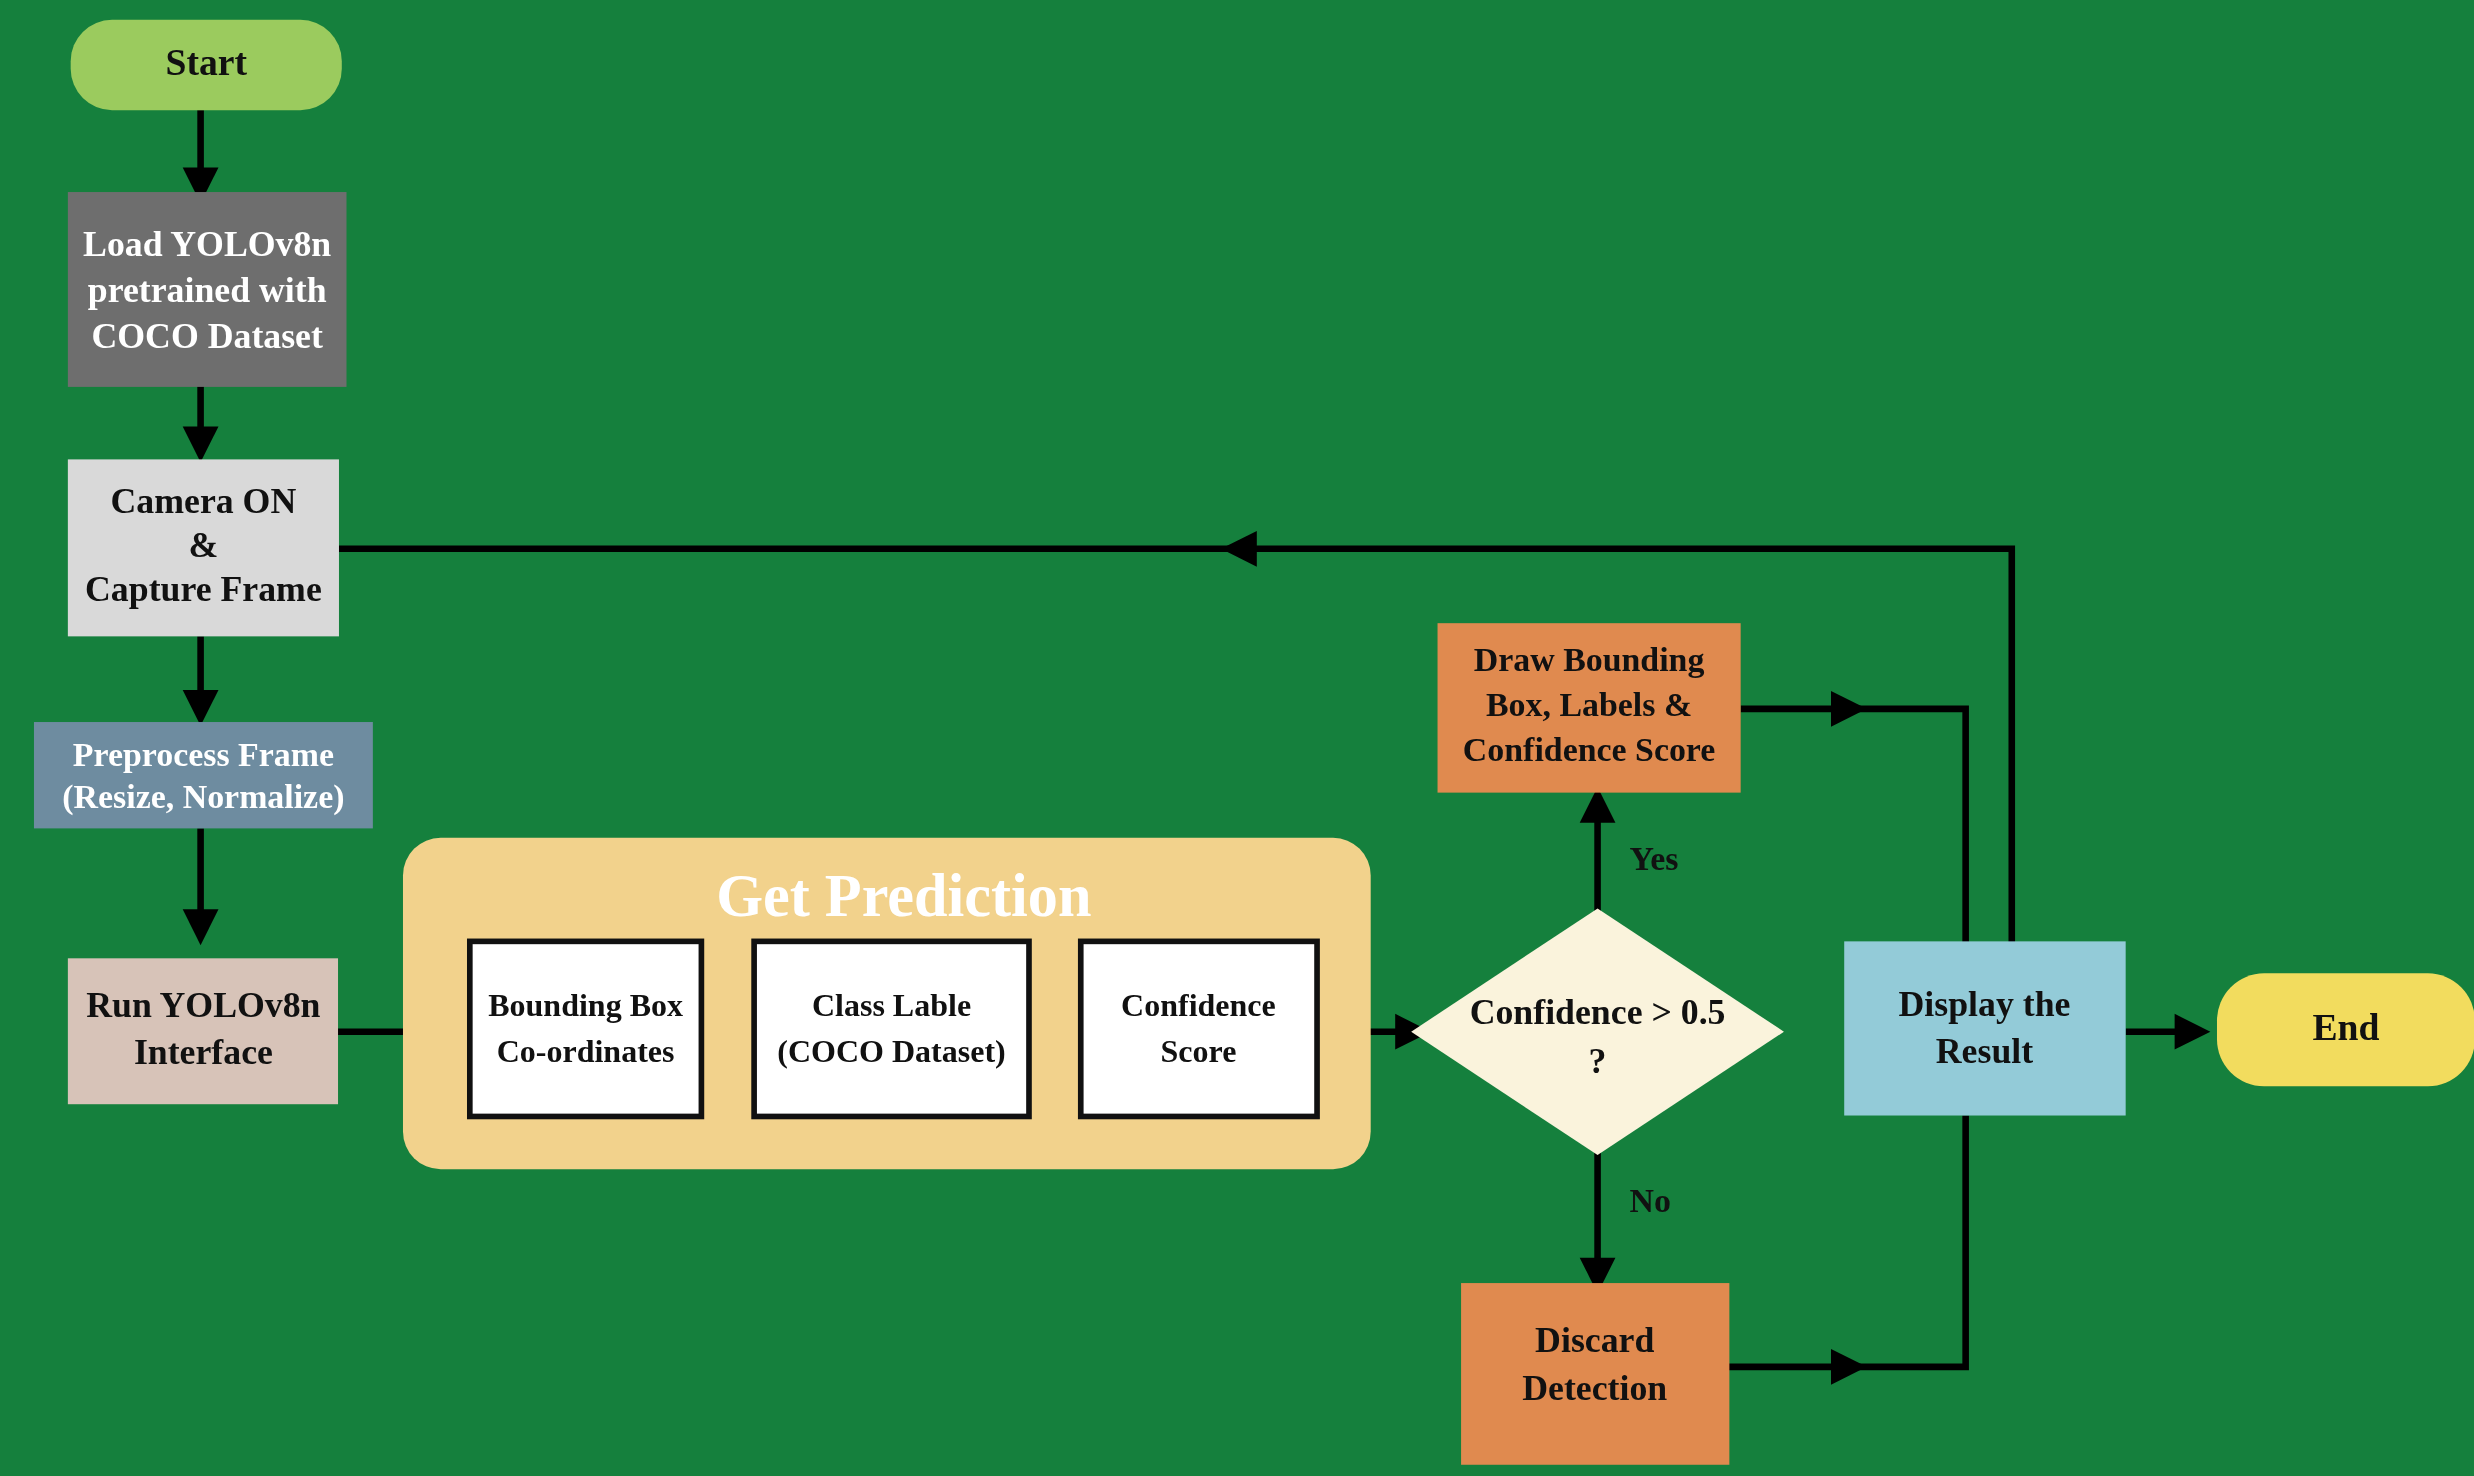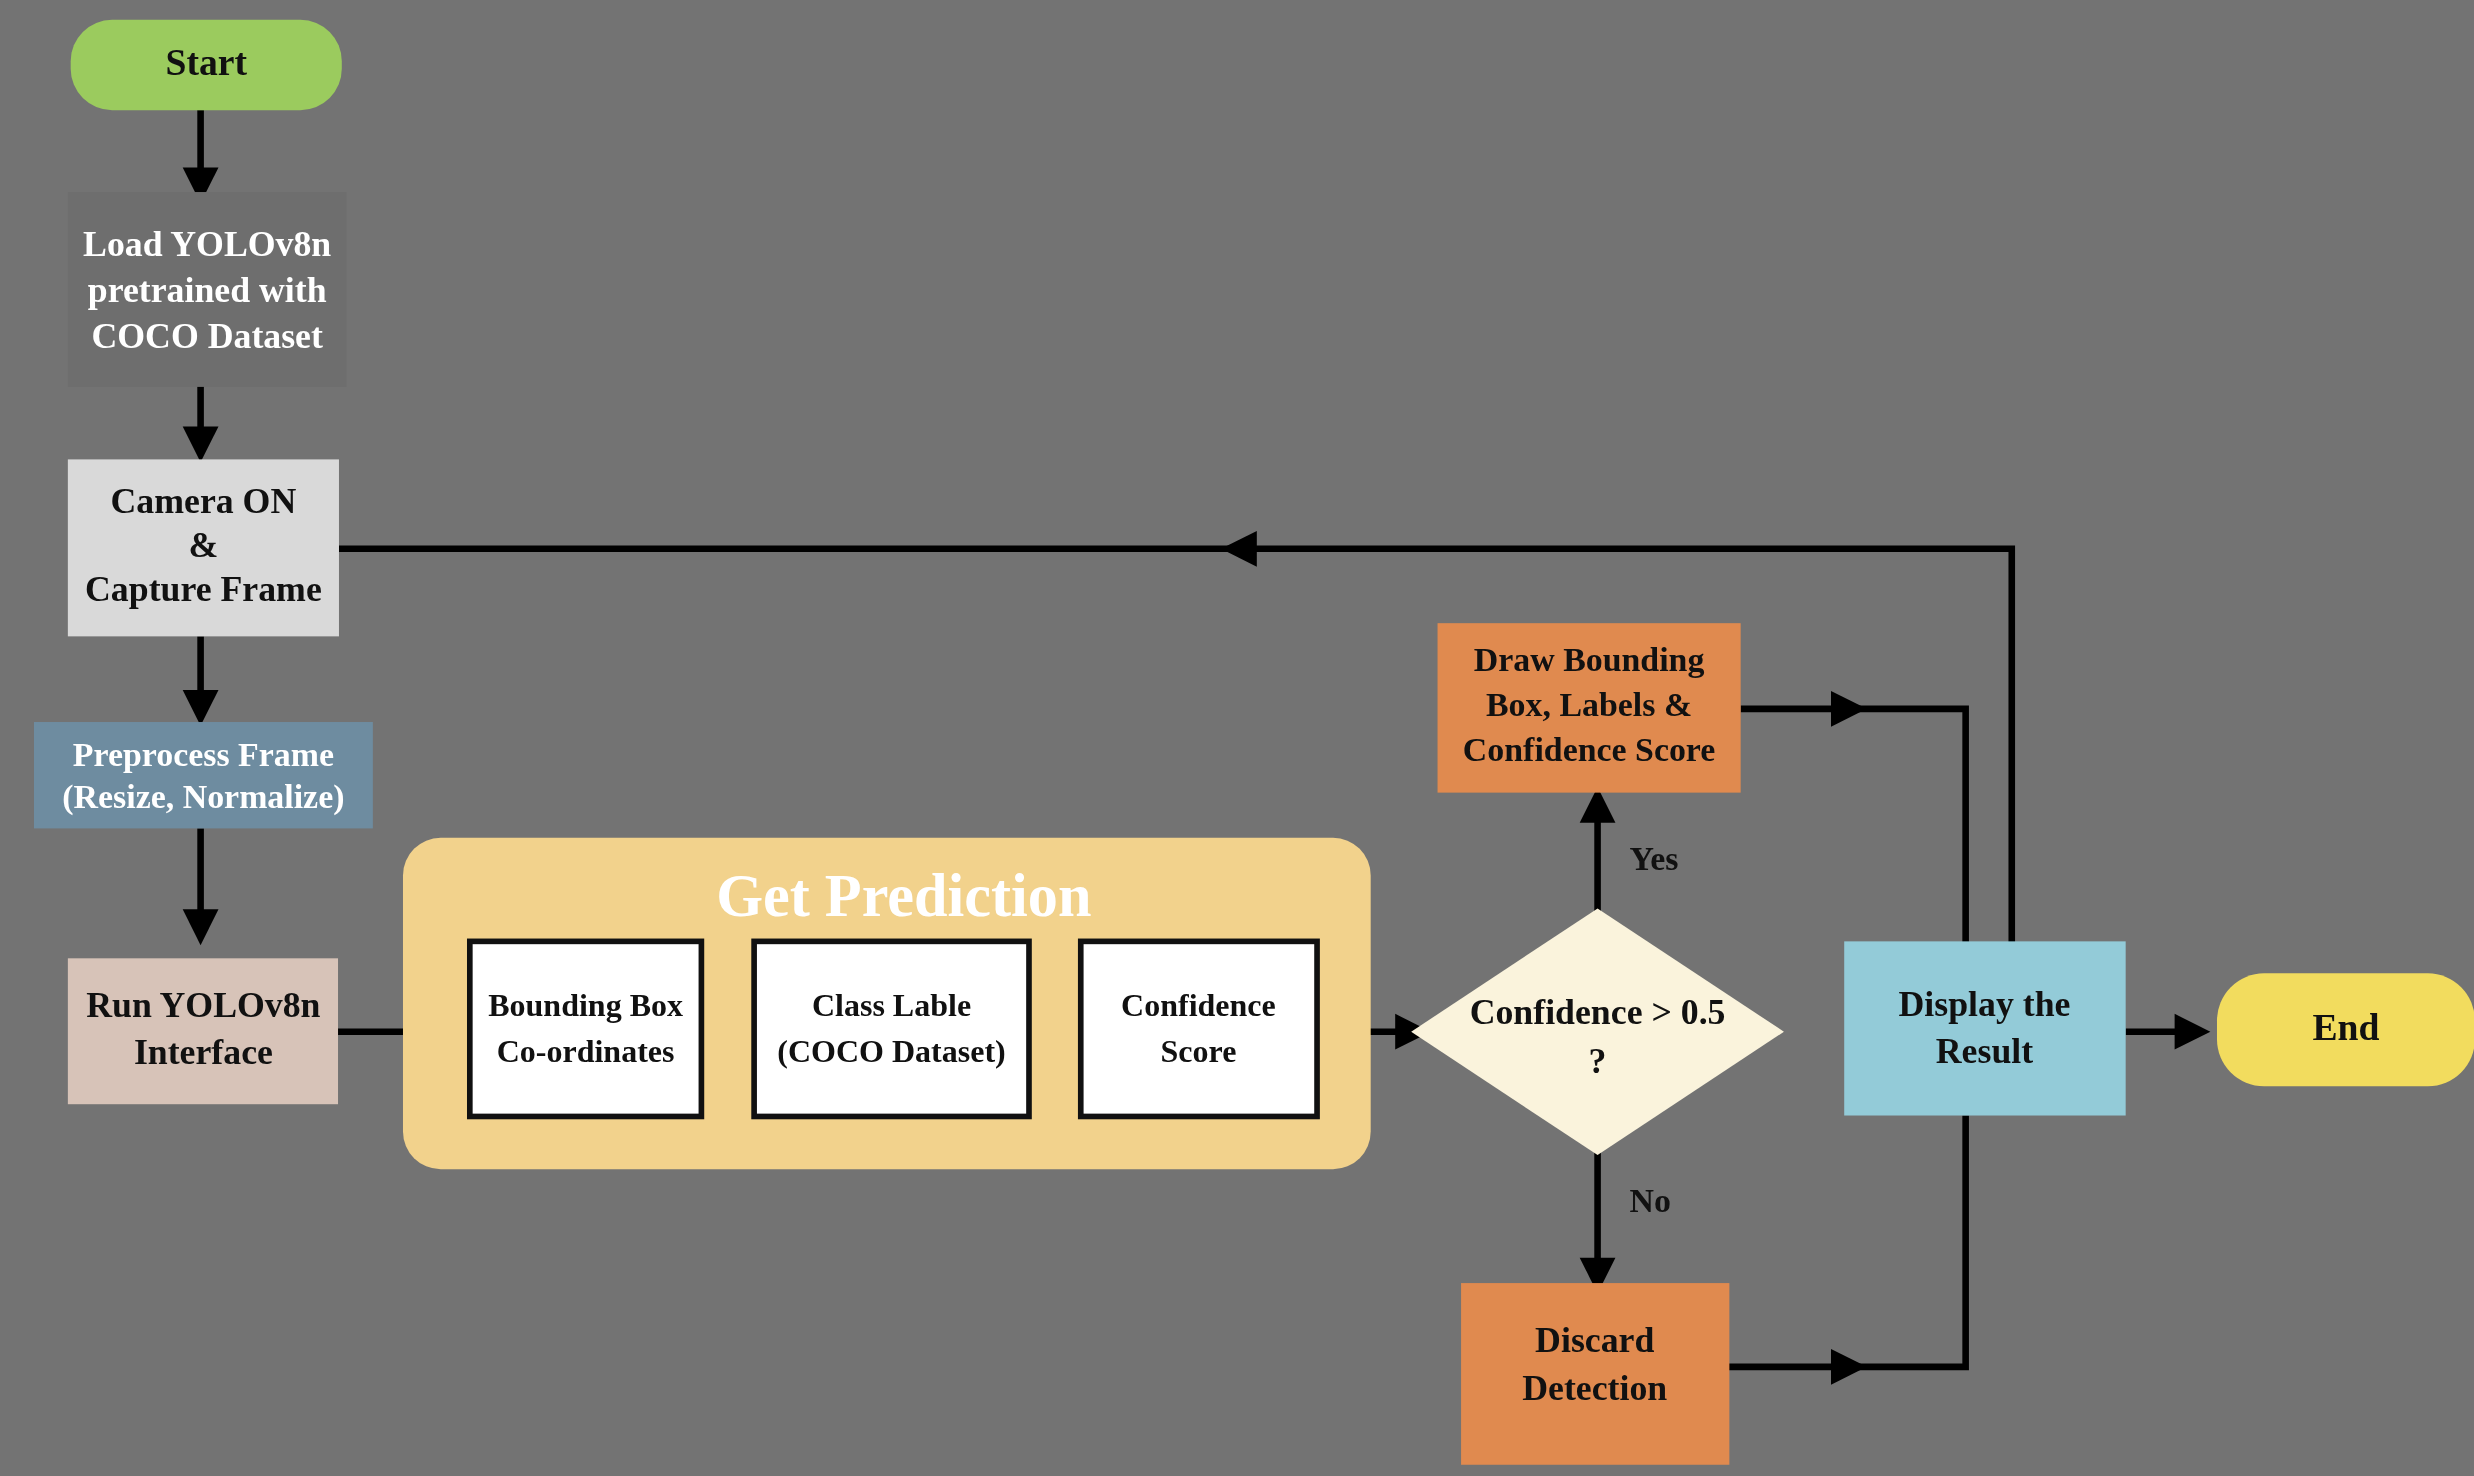--- a/index.html
+++ b/index.html
@@ -10,21 +10,21 @@
   body {
     width: 2475px;
     height: 1477px;
     overflow: hidden;
     font-family: "Liberation Serif", "DejaVu Serif", serif;
   }
   #stage {
     position: relative;
     width: 2475px;
     height: 1477px;
-    background: #737373;
+    background: #15803d;
   }
   svg.flow {
     position: absolute;
     left: 0;
     top: 0;
     width: 2475px;
     height: 1477px;
   }
   .node-text {
     font-family: "Liberation Serif", "DejaVu Serif", serif;

